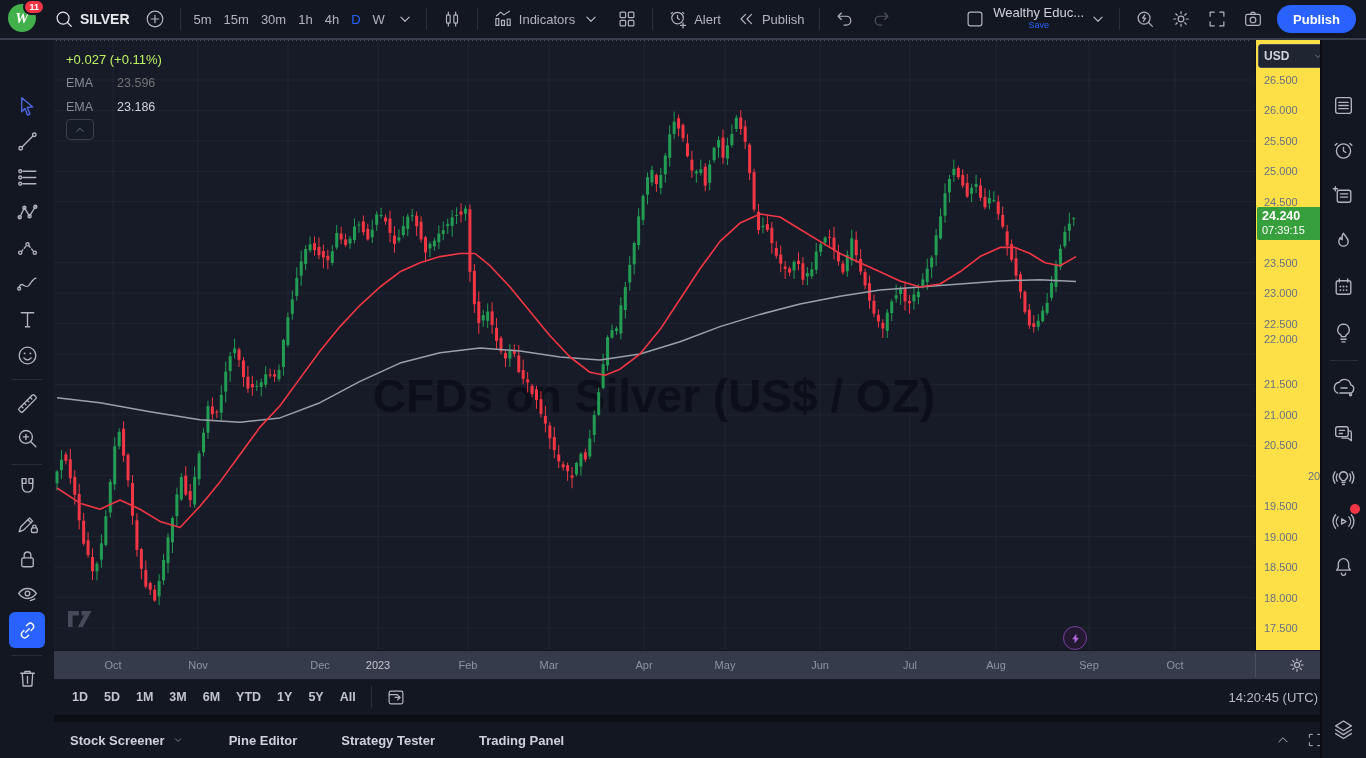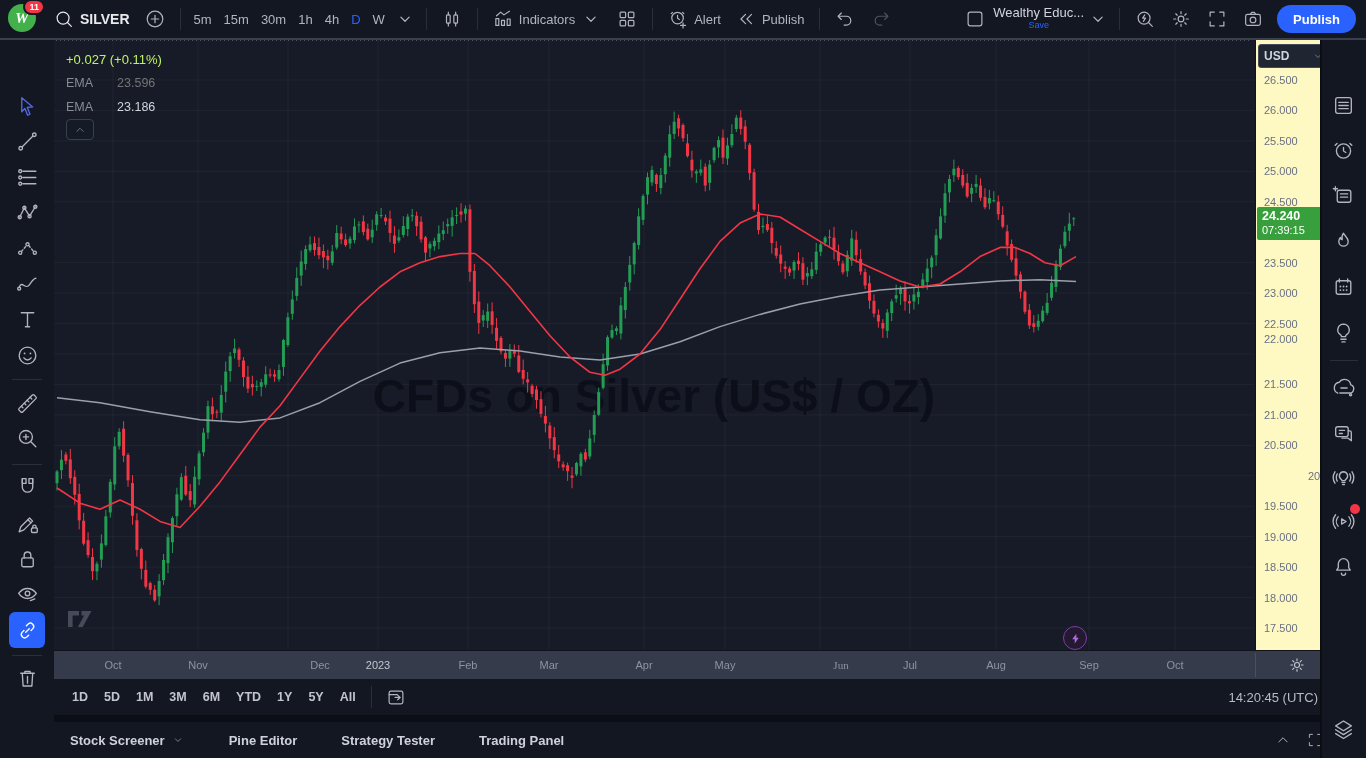--- a/index.html
+++ b/index.html
@@ -52,21 +52,21 @@
   #legend .ema-val{font-size:12.5px}
   #collapse-btn{position:absolute;left:66px;top:119px;width:26px;height:19px;background:rgba(22,27,39,.7);
                 border:1px solid #3a3f4d;border-radius:4px;display:flex;align-items:center;justify-content:center;
                 color:#868b98;cursor:pointer;z-index:3}
   #collapse-btn svg{width:14px;height:14px}
   #lightning-badge{position:absolute;left:1063px;top:626px;width:22px;height:22px;border-radius:50%;
                    border:1.5px solid #7b3fa4;background:#231a31;display:flex;align-items:center;
                    justify-content:center;color:#b06ae0;z-index:3;cursor:pointer}
   #lightning-badge svg{width:13px;height:13px;fill:currentColor;stroke:none}
   
-  #price-axis{position:absolute;left:1255px;top:40px;width:67px;height:610px;background:#fef9c3;
+  #price-axis{position:absolute;left:1255px;top:40px;width:67px;height:610px;background:#fde047;
               border-left:1px solid #10131b;z-index:2}
   .ptick{position:absolute;left:8px;transform:translateY(-50%);font-size:11px;color:#697083}
   #usd-box{position:absolute;left:2px;top:4px;width:60px;height:22px;border:1px solid #454a58;
            border-radius:3px;display:flex;align-items:center;justify-content:space-between;
            padding:0 5px;cursor:pointer;background:#202532}
   #usd-box span{font-size:12px;font-weight:bold;color:#d1d4dc}
   #usd-box svg{width:12px;height:12px;color:#9aa0ab}
   #last-label{position:absolute;left:1px;width:64px;top:166px;background:#37a03c;color:#fff;
               border-radius:2px;padding:2px 0 3px 5px;line-height:14px;z-index:3}
   #last-price{font-size:12.5px;font-weight:bold}
@@ -944,21 +944,21 @@
 <div id="time-axis">
   <div id="month-ticks">
       <div class="mtick" style="left: 59px;">Oct</div>
       <div class="mtick" style="left: 144px;">Nov</div>
       <div class="mtick" style="left: 222px; margin-left: 44px;">Dec</div>
       <div class="mtick major" style="left: 324px;">2023</div>
       <div class="mtick" style="left: 414px;">Feb</div>
       <div class="mtick" style="left: 495px;">Mar</div>
       <div class="mtick" style="left: 590px;">Apr</div>
       <div class="mtick" style="left: 671px;">May</div>
-      <div class="mtick" style="left: 787px; font-family: Liberation Serif, serif;">Jun</div>
+      <div class="mtick" style="left: 766px;">Jun</div>
       <div class="mtick" style="left: 856px;">Jul</div>
       <div class="mtick" style="left: 942px;">Aug</div>
       <div class="mtick" style="left: 1035px;">Sep</div>
       <div class="mtick" style="left: 1121px;">Oct</div>
     </div>
   <div id="ta-sep"></div>
   <div id="ta-gear">
     <svg class="icon" viewBox="0 0 24 24">
         <circle cx="12" cy="12" r="3"></circle>
         <path d="M12 4.6v2.2M12 17.2v2.2M4.6 12h2.2M17.2 12h2.2M6.8 6.8l1.5 1.5M15.7 15.7l1.5 1.5M17.2 6.8l-1.5 1.5M8.3 15.7l-1.5 1.5"></path>

